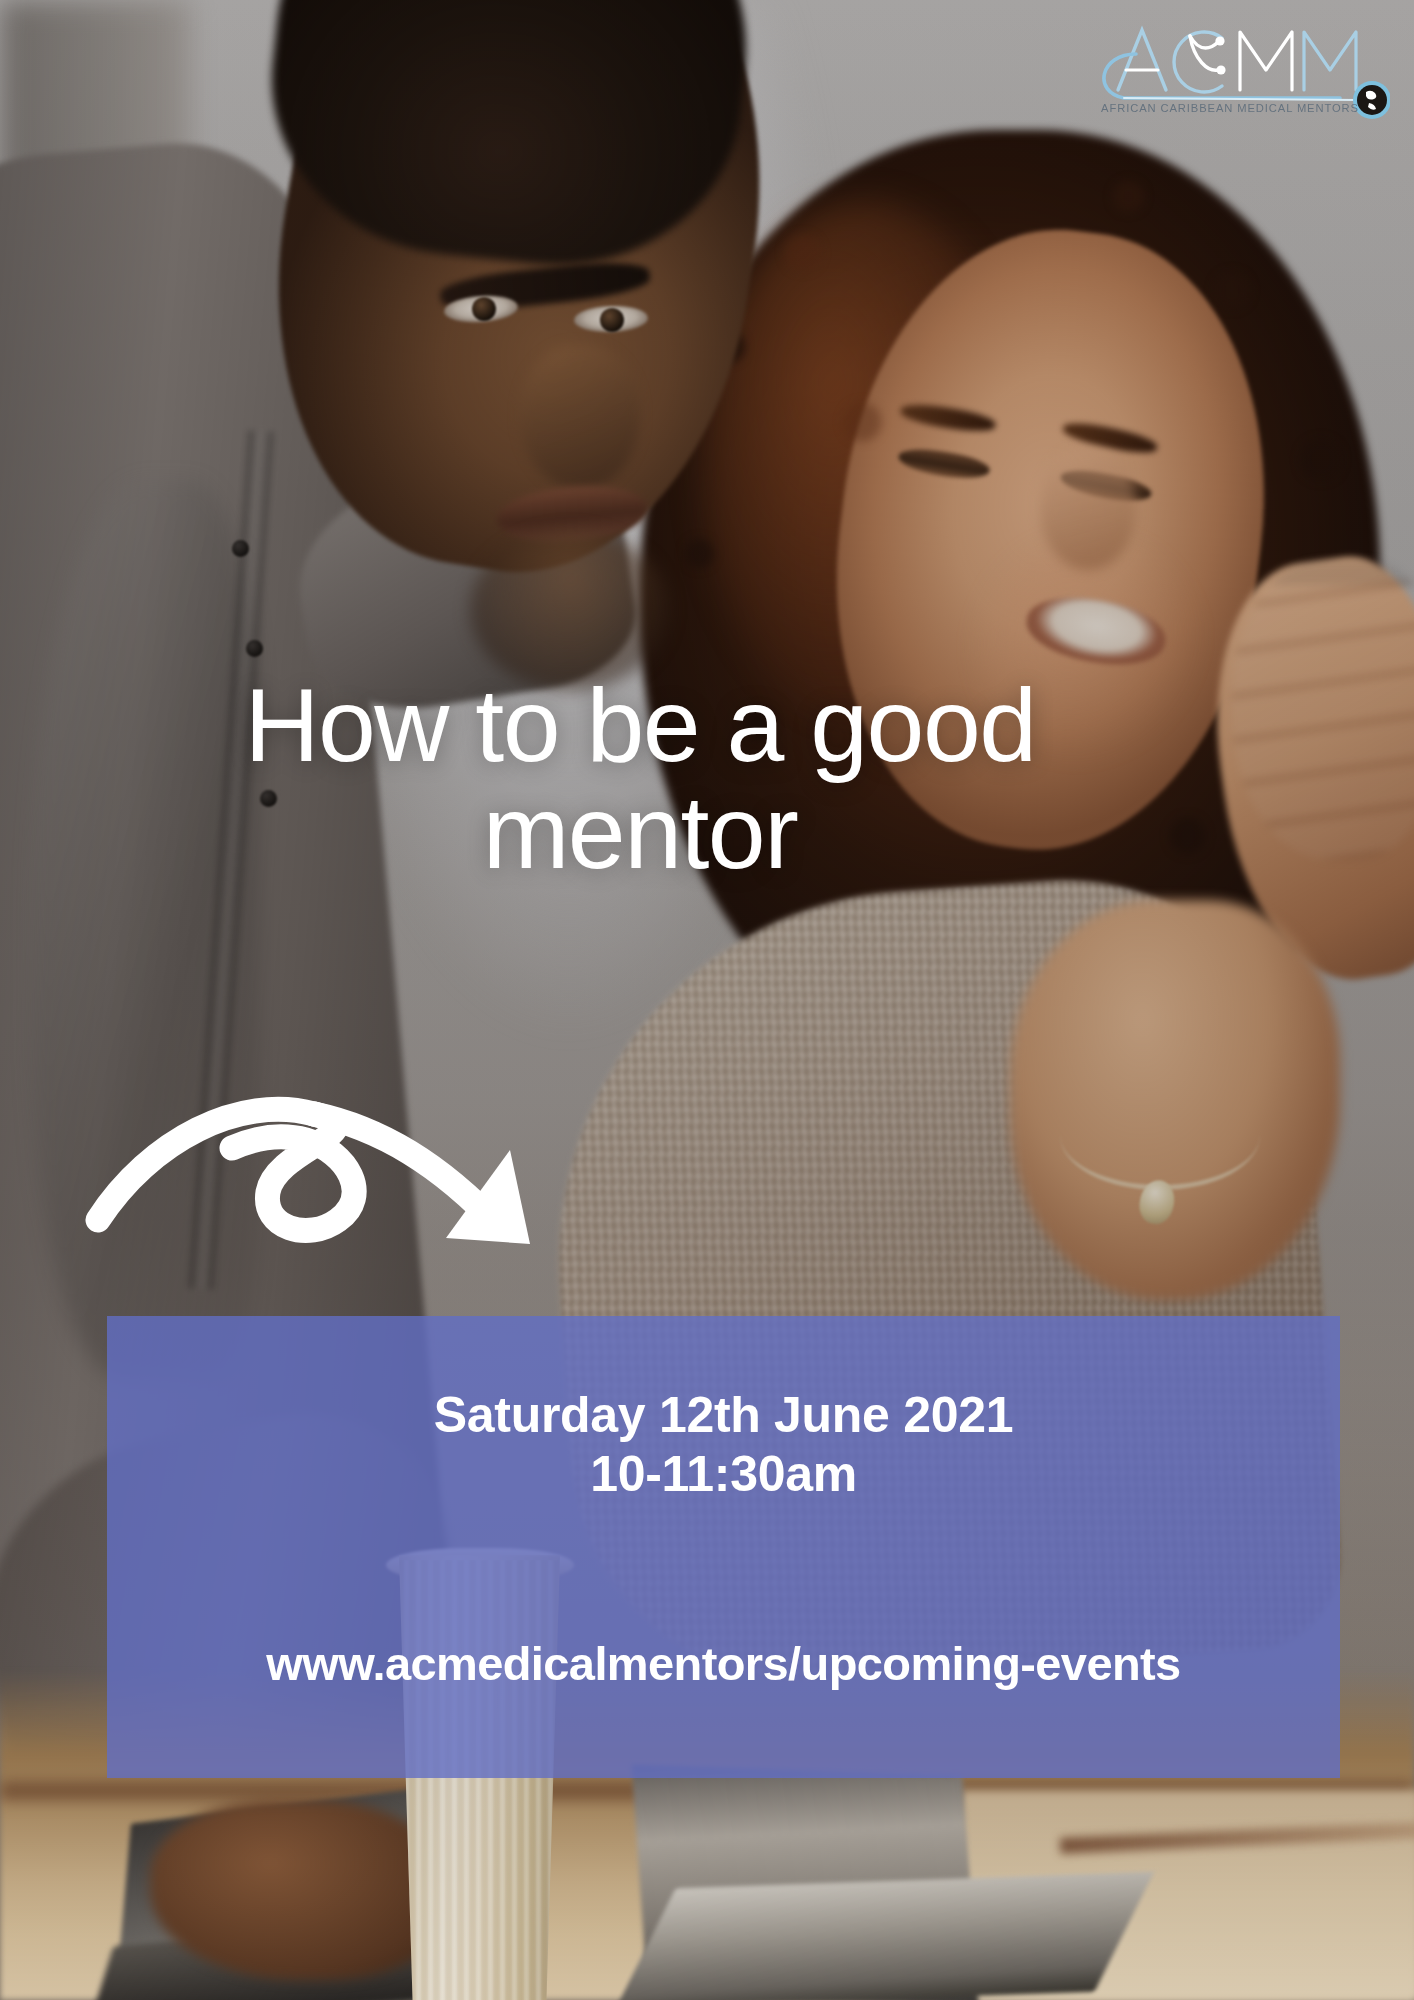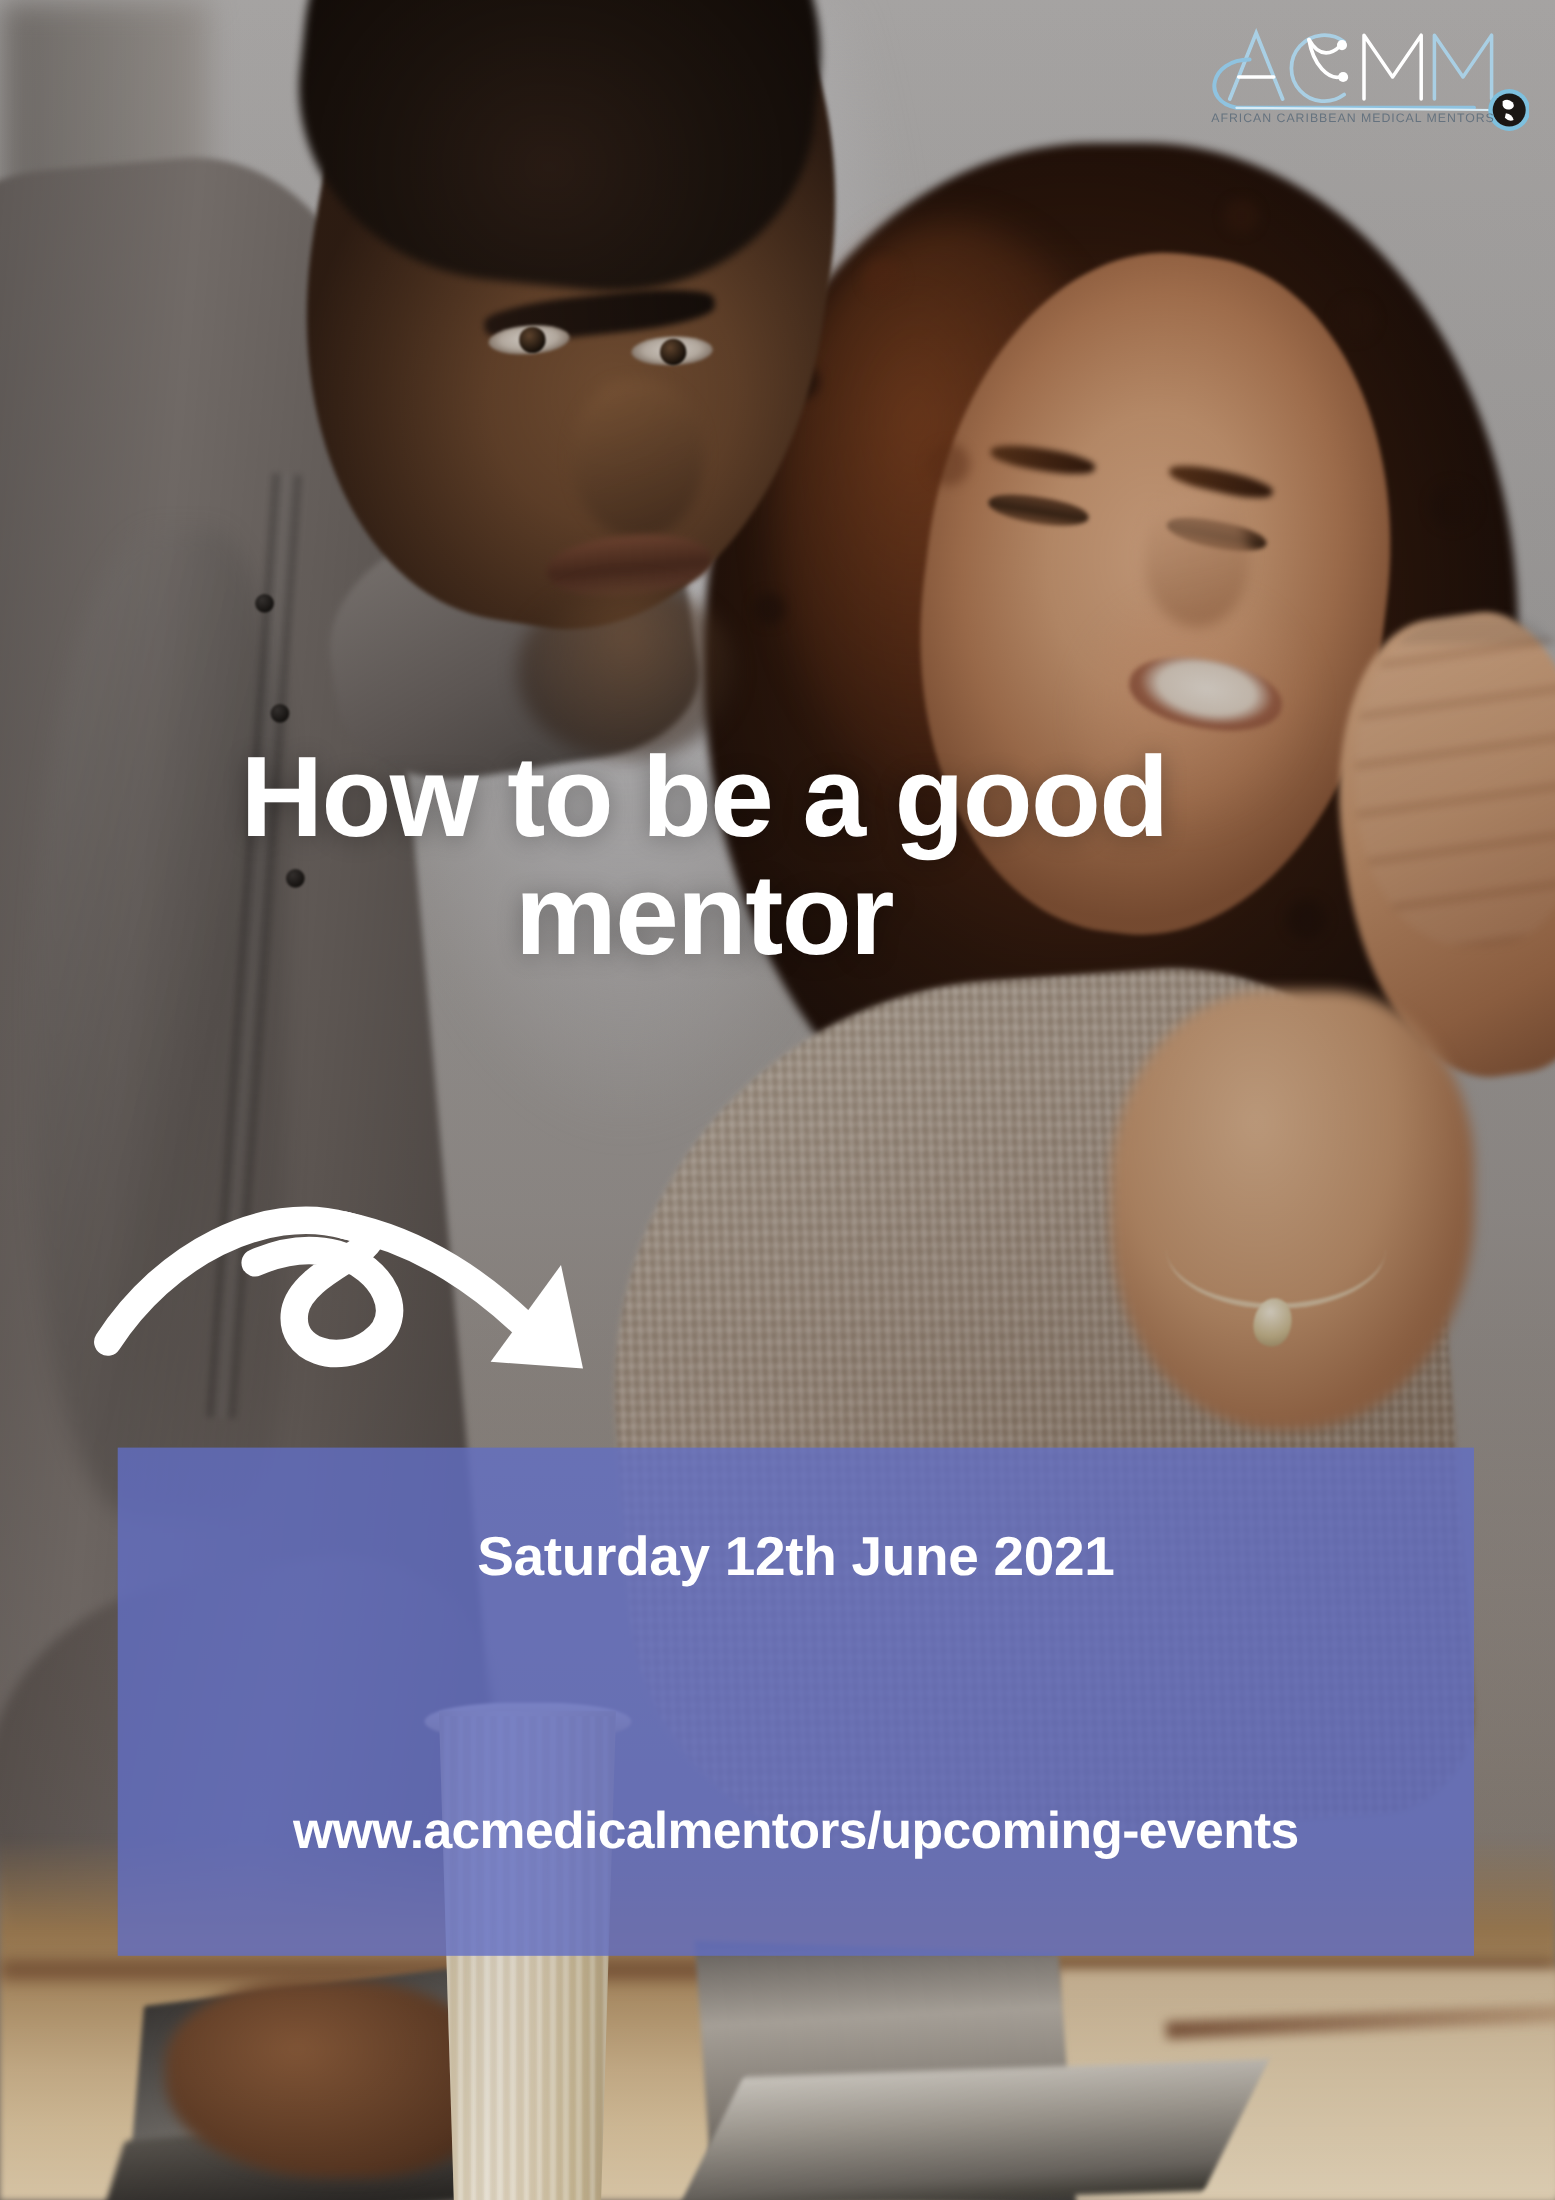--- a/index.html
+++ b/index.html
@@ -315,21 +315,21 @@
     white-space:nowrap;
   }
 
   
   .title {
     position:absolute; left:110px; top:672px; width:1060px;
     z-index:5;
     text-align:center;
     color:#fff;
     font-size:104px; line-height:1.03;
-    font-weight:700; letter-spacing:-1.5px;
+    font-weight:400; letter-spacing:-1.5px;
     text-shadow:0 2px 22px rgba(0,0,0,.30);
   }
   .subtitle {
     position:absolute; left:110px; top:928px; width:1060px;
     z-index:5; text-align:center; color:#fff;
     font-size:50px; line-height:1.14; font-weight:400;
     letter-spacing:-.4px;
     text-shadow:0 2px 16px rgba(0,0,0,.28);
   }
 
@@ -465,18 +465,19 @@
         <path d="M234 44 C300 58 360 94 420 158"></path>
       </g>
       <path d="M430 80 L450 174 L366 168 Z" fill="#ffffff"></path>
     </svg>
   </div>
 
   <div class="panel">
     <div class="panel-inner">
       <div class="p-date">
         <div>Saturday 12th June 2021</div>
+        <div>10-11:30am</div>
       </div>
       <div class="p-url">www.acmedicalmentors/upcoming-events</div>
     </div>
   </div>
 
 </div>
 
 </body></html>

